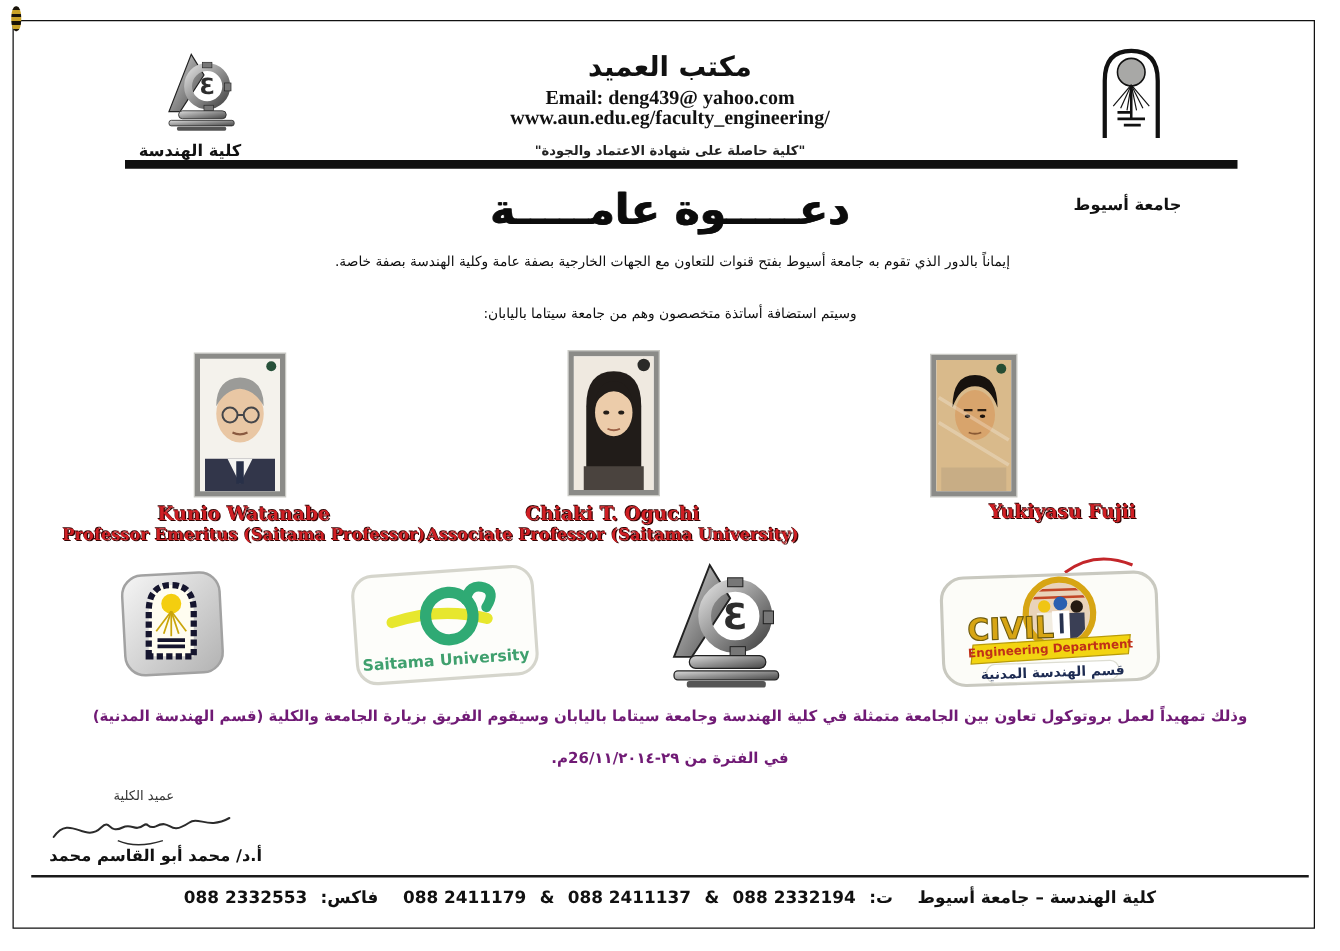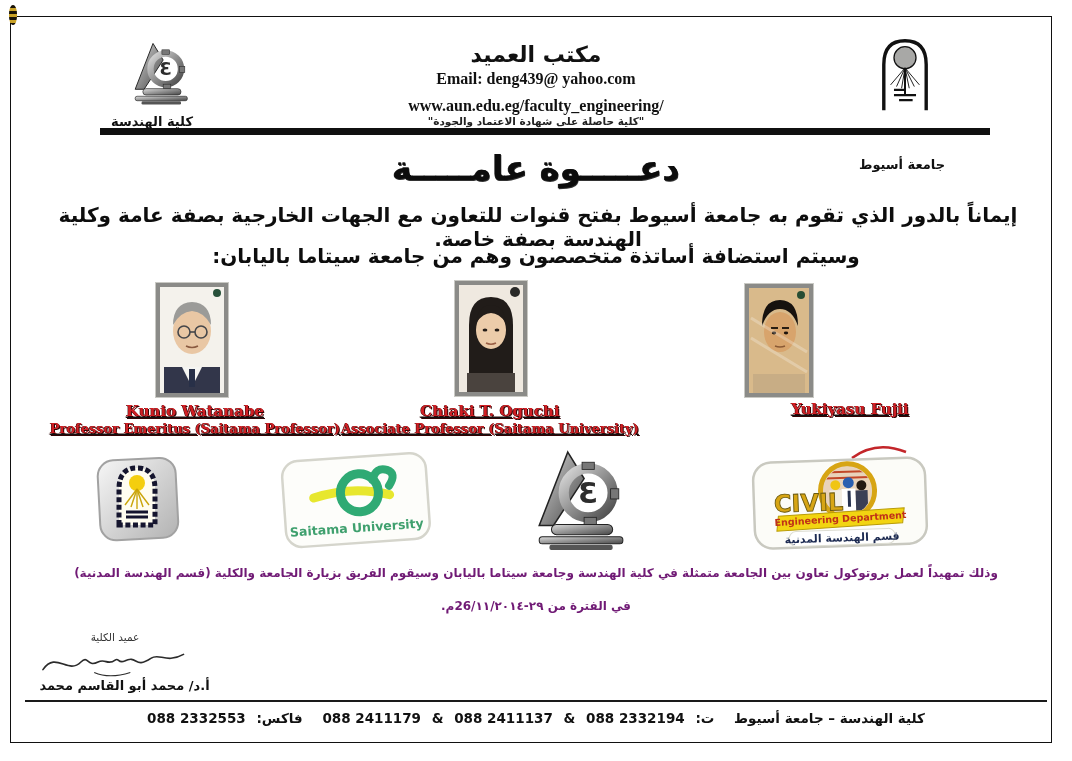--- a/index.html
+++ b/index.html
@@ -17,26 +17,26 @@
   .dean-title { font-size:22px; font-weight:bold; letter-spacing:0.5px; }
   .latin-serif { font-family:"Liberation Serif","DejaVu Serif",serif; font-weight:bold; }
   .email-line { font-size:16px; }
   .web-line { font-size:16px; }
   .accred { font-size:10.5px; font-weight:bold; color:#222; }
   .hdr-bar { background:#101010; }
 
   .doc-title { font-size:34px; font-weight:bold; color:#0c0c0c;
     text-shadow:0.5px 0.5px 0 #333, -0.5px 0 0 #333; letter-spacing:1px; }
 
-  .intro { font-size:20px; font-weight:bold; color:#0d0d0d; }
+  .intro { font-size:11px; font-weight:normal; color:#0d0d0d; }
 
   .photo { border:4px solid #8b8b88; background:#eee; box-shadow:0 0 0 1px #c9c9c4; }
   .photo svg { display:block; }
 
-  .cap { line-height:1.25; font-family:"DejaVu Serif","Liberation Serif",serif;text-decoration:underline; }
+  .cap { line-height:1.25; font-family:"DejaVu Serif","Liberation Serif",serif; }
   .cap .nm { font-size:15px; font-weight:bold; color:#cf1f24;
     text-shadow:1px 1px 0 #320404, -0.5px -0.5px 0 #320404; }
   .cap .rl { font-size:13px; font-weight:bold; color:#cf1f24;
     text-shadow:1px 1px 0 #320404, -0.5px -0.5px 0 #320404; }
 
   .body-text { font-size:12px; font-weight:bold; color:#701a75; }
 
   .sig-title { font-size:10.5px; color:#333; }
   .sig-name { font-size:13px; font-weight:bold; }
 
@@ -70,21 +70,21 @@
     <text x="64" y="52" text-anchor="middle" font-size="28" font-weight="bold" fill="#2d2d2d">Ɛ</text>
     <rect x="28" y="73" width="60" height="10" rx="5" fill="url(#sg1)" stroke="#222" stroke-width="1"></rect>
     <rect x="16" y="85" width="82" height="7" rx="3" fill="url(#sg1)" stroke="#222" stroke-width="1"></rect>
     <rect x="26" y="93" width="62" height="5" rx="2" fill="#555"></rect>
   </svg>
 </div>
 <div class="abs ar hdr-label center" style="left:87px; top:114px; width:130px;">كلية الهندسة</div>
 
 <div class="abs ar dean-title center" style="left:336px; top:42px; width:400px;">مكتب العميد</div>
 <div class="abs latin-serif email-line center" style="left:336px; top:70px; width:400px;">Email:  deng439@ yahoo.com</div>
-<div class="abs latin-serif web-line center" style="left:336px; top:97px; width:400px;">www.aun.edu.eg/faculty_engineering/</div>
+<div class="abs latin-serif web-line center" style="left:336px; top:86px; width:400px;">www.aun.edu.eg/faculty_engineering/</div>
 <div class="abs ar accred center" style="left:336px; top:115px; width:400px;">"كلية حاصلة على شهادة الاعتماد والجودة"</div>
 
 <div class="abs" style="left:874px; top:34px; width:62px; height:78px;">
   <svg width="62" height="78" viewBox="0 0 70 92">
     <path d="M10,90 V36 Q10,8 35,8 Q60,8 60,36 V90" fill="#fff" stroke="#111" stroke-width="4"></path>
     <circle cx="35" cy="28" r="13" fill="#a8a8a6" stroke="#111" stroke-width="1.5"></circle>
     <g stroke="#111" stroke-width="1.1">
       <line x1="35" y1="40" x2="18" y2="60"></line>
         <line x1="35" y1="40" x2="25" y2="62"></line>
       <line x1="35" y1="40" x2="31" y2="64"></line>

